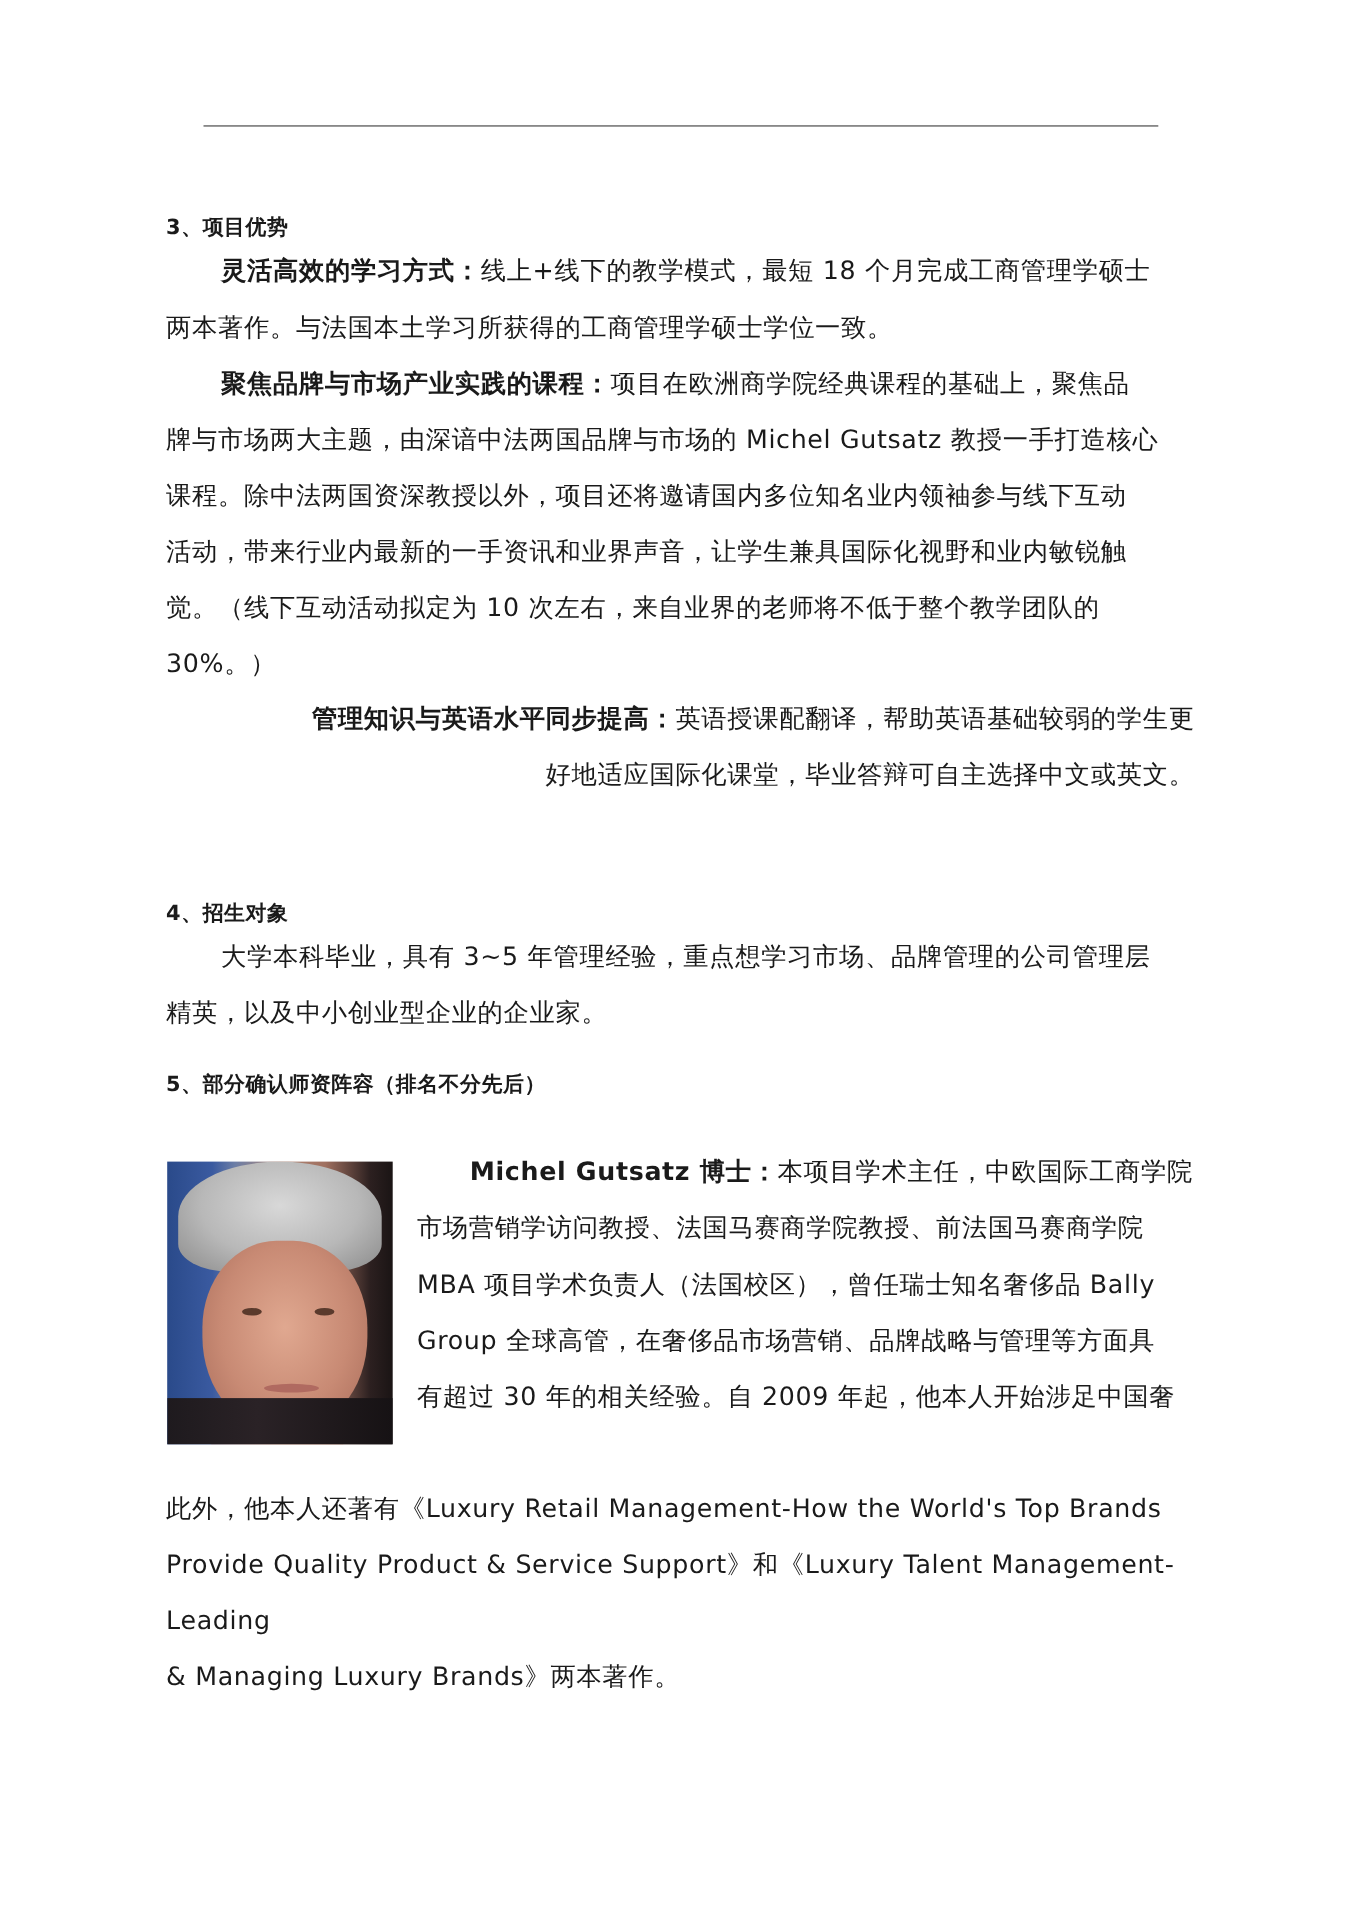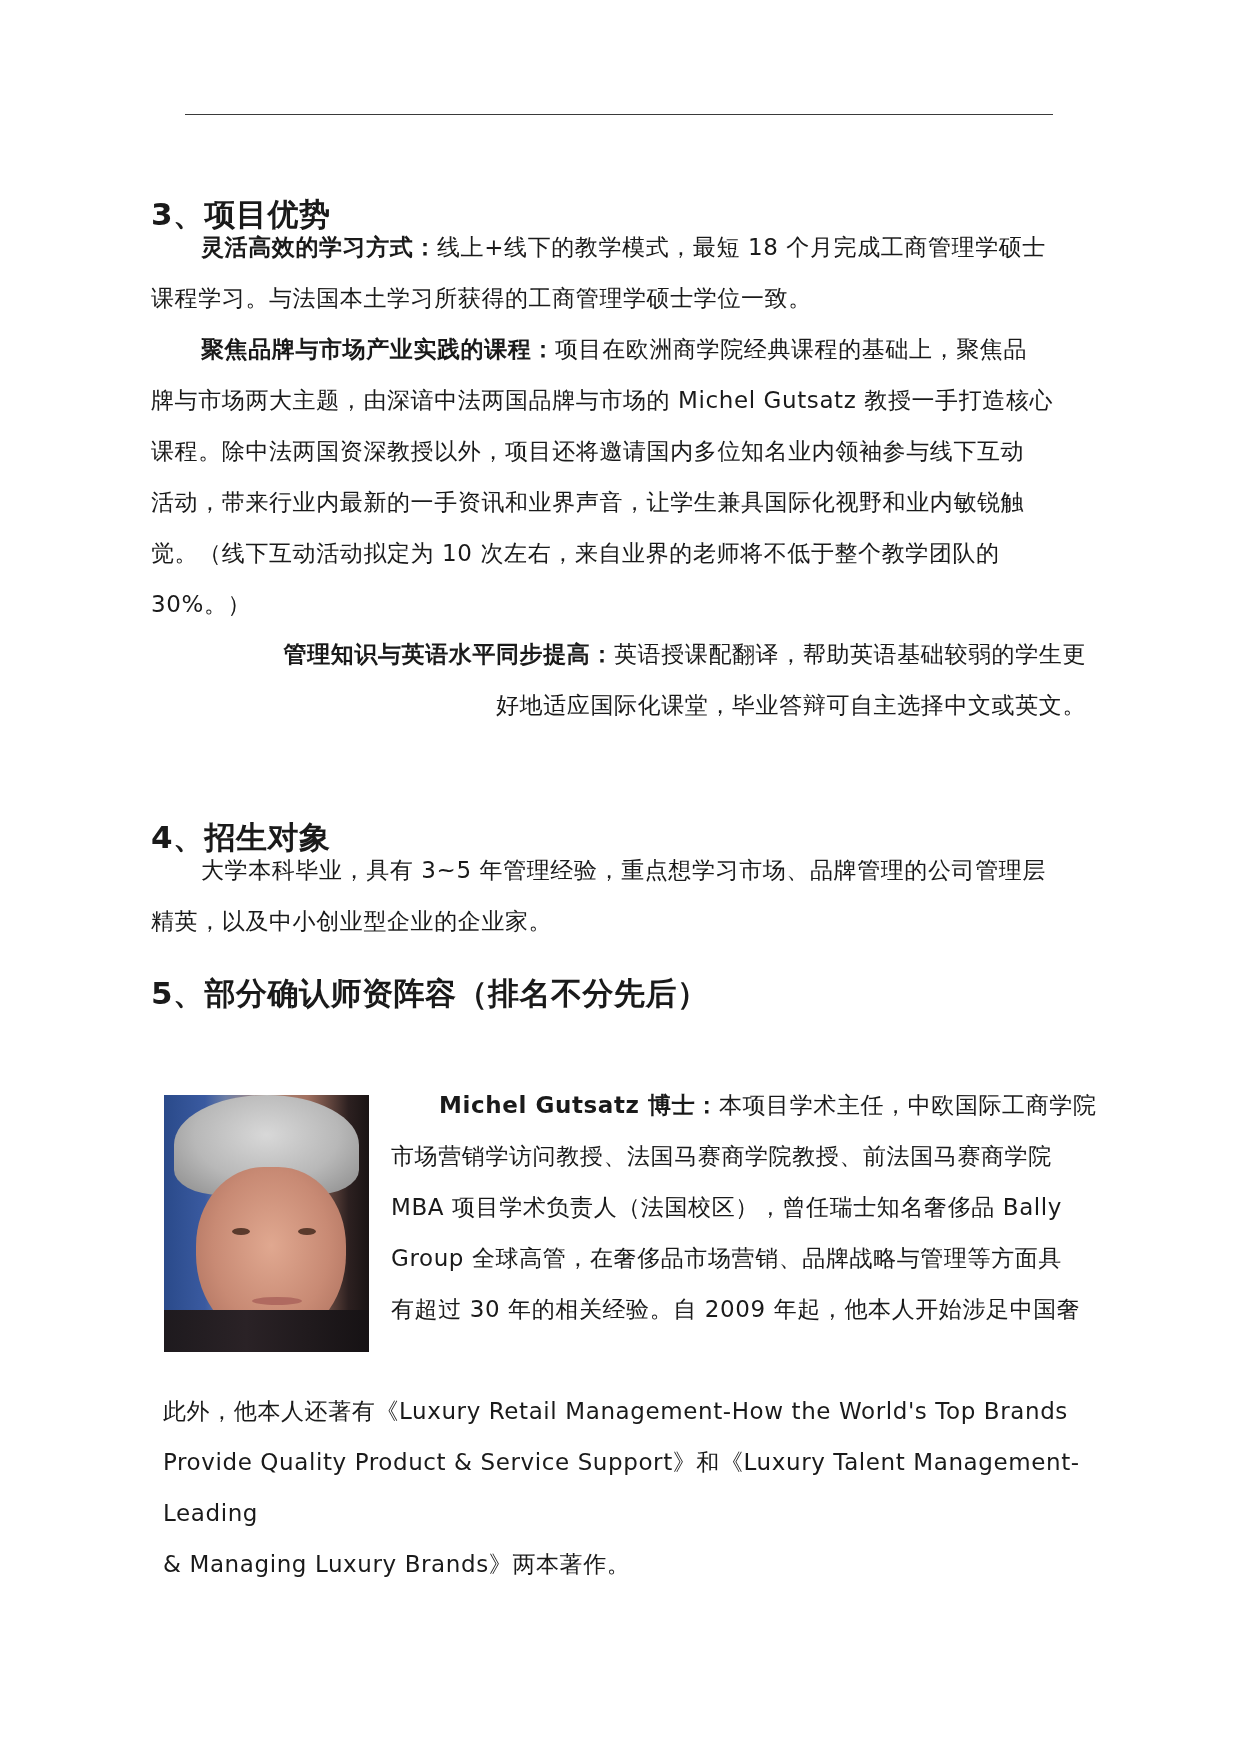--- a/index.html
+++ b/index.html
@@ -25,21 +25,21 @@
     }
     .content {
       position: absolute;
       left: 151px;
       top: 0;
       width: 935px;
     }
     .heading {
       position: absolute;
       left: 0;
-      font-size: 31px;
+      font-size: 19px;
       font-weight: bold;
       letter-spacing: 0.5px;
       white-space: nowrap;
     }
     .para {
       position: absolute;
       left: 0;
       width: 935px;
       font-size: 23px;
       line-height: 51px;
@@ -48,26 +48,25 @@
     .para .indent {
       display: inline-block;
       width: 50px;
     }
     .para b {
       font-weight: bold;
     }
     .bio-wrap {
       position: absolute;
       left: 0;
-      top: 1080px;
+      top: 1041px;
       width: 935px;
       font-size: 23px;
       line-height: 51px;
       letter-spacing: 0.6px;
-      margin-left: 12px;
     }
     .photo {
       float: left;
       width: 205px;
       height: 257px;
       margin: 15px 22px 8px 1px;
       position: relative;
       overflow: hidden;
       background: linear-gradient(90deg, #2a4a8a 0%, #3a5aa0 20%, #6c7ea6 30%, #b08878 50%, #a07060 70%, #2c2020 90%, #1a1414 100%);
     }
@@ -130,21 +129,21 @@
 <body>
 
 <div class="header-rule"></div>
 
 <div class="content">
 
   <div class="heading" style="top:194px;">3、项目优势</div>
 
   <div class="para" style="top:222px;">
     <span class="indent"></span><b>灵活高效的学习方式：</b><span>线上+线下的教学模式，最短 18 个月完成工商管理学硕士</span><br>
-    <span>课程学习。与法国本土学习所获得的工商管理学硕士学位一致。</span>
+    <span>两本著作。与法国本土学习所获得的工商管理学硕士学位一致。</span>
   </div>
 
   <div class="para" style="top:324px;">
     <span class="indent"></span><b>聚焦品牌与市场产业实践的课程：</b><span>项目在欧洲商学院经典课程的基础上，聚焦品</span><br>
     <span>牌与市场两大主题，由深谙中法两国品牌与市场的 Michel Gutsatz 教授一手打造核心</span><br>
     <span>课程。除中法两国资深教授以外，项目还将邀请国内多位知名业内领袖参与线下互动</span><br>
     <span>活动，带来行业内最新的一手资讯和业界声音，让学生兼具国际化视野和业内敏锐触</span><br>
     <span>觉。（线下互动活动拟定为 10 次左右，来自业界的老师将不低于整个教学团队的</span><br>
     <span>30%。）</span>
   </div>

